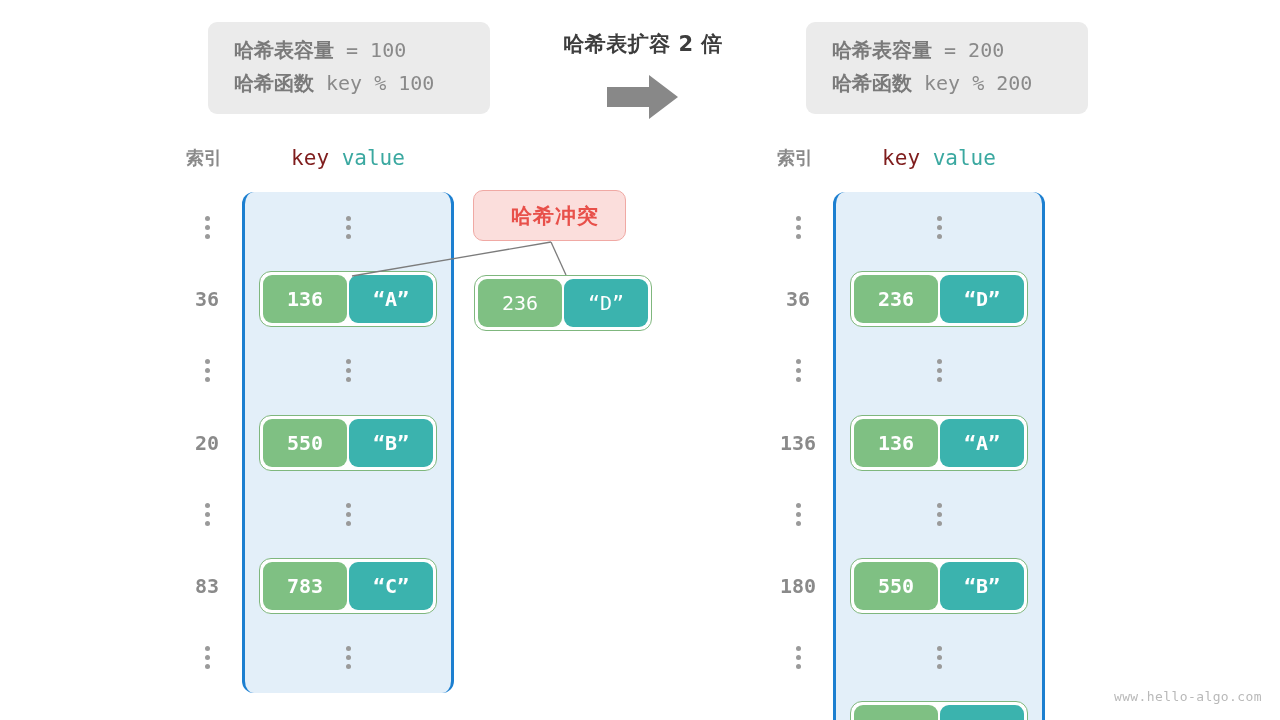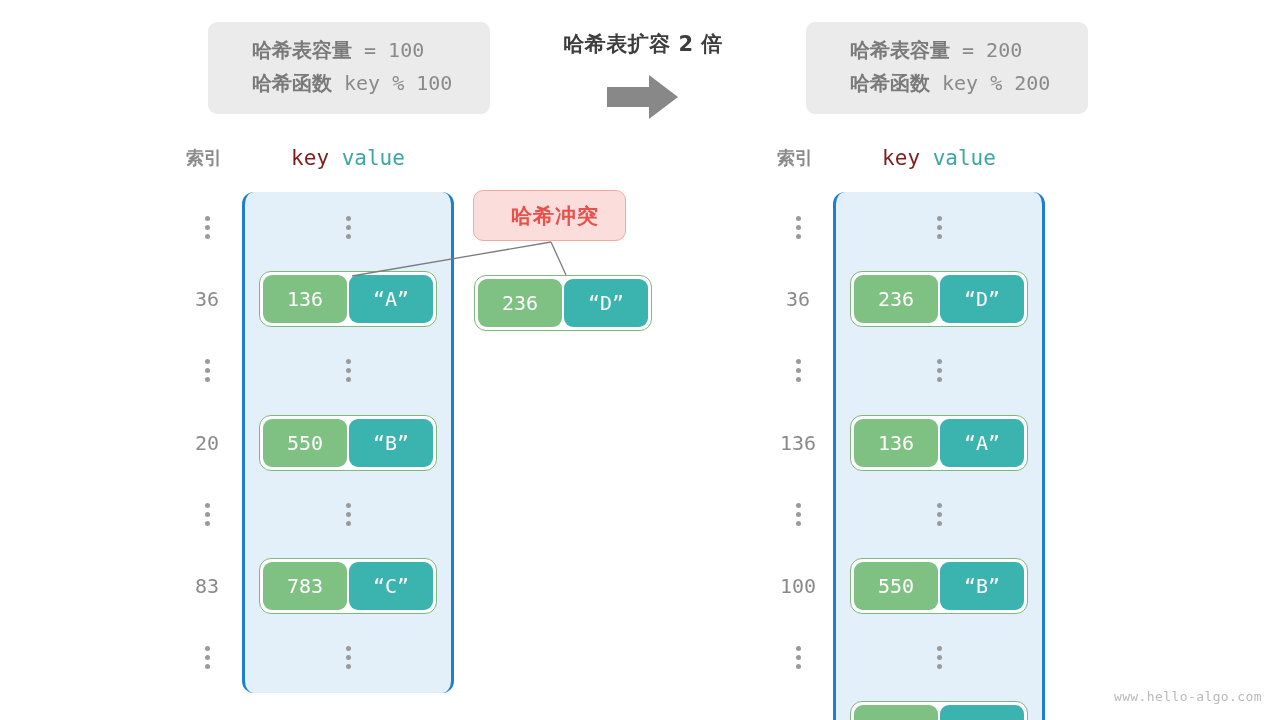--- a/index.html
+++ b/index.html
@@ -17,21 +17,21 @@
     width: 1280px;
     height: 720px;
     background: #ffffff;
   }
 
   
   .info-box {
     position: absolute;
     background: #ebebeb;
     border-radius: 9px;
-    padding: 16px 26px 18px 44px;
+    padding: 16px 26px 18px 26px;
     display: flex;
     flex-direction: column;
     gap: 9px;
   }
   .info-line {
     font-family: "DejaVu Sans Mono", "Liberation Mono", monospace;
     font-size: 20px;
     color: #8a8a8a;
     white-space: pre;
     line-height: 1.22;
@@ -110,20 +110,21 @@
     border-right: 3px solid #1c7fd0;
     border-radius: 12px;
   }
 
   .rows { position: relative; }
 
   .row {
     position: relative;
     display: flex;
     height: 71.6px;
+    font-weight: bold;
   }
   .row-index {
     position: absolute;
     left: -76px;
     top: 0;
     width: 76px;
     height: 100%;
     display: flex;
     align-items: center;
     justify-content: center;
@@ -412,21 +413,21 @@
             </div>
             <div class="row-body">
               <span class="vdots">
                 <i></i>
                 <i></i>
                 <i></i>
               </span>
             </div>
           </div>
           <div class="row">
-            <div class="row-index">100</div>
+            <div class="row-index">180</div>
             <div class="row-body">
               <div class="pair">
                 <div class="cell cell-key">550</div>
                 <div class="cell cell-value">“B”</div>
               </div>
             </div>
           </div>
           <div class="row">
             <div class="row-index">
               <span class="vdots">

